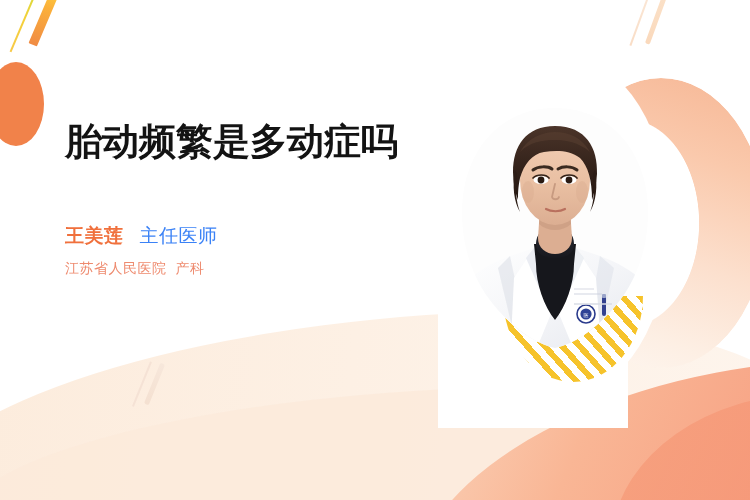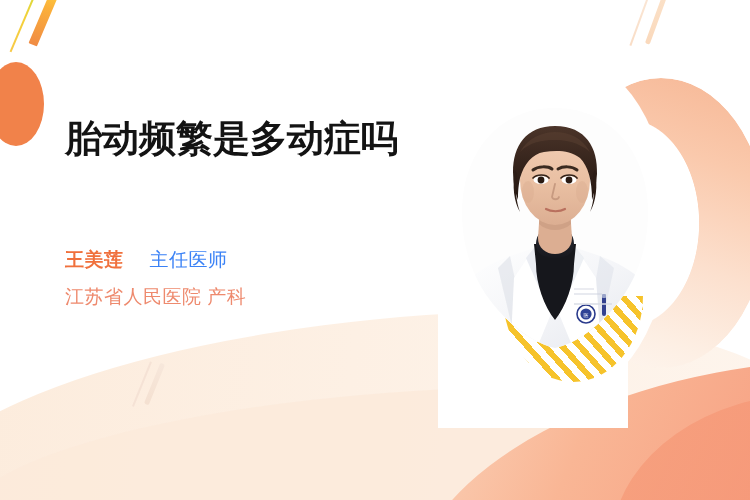--- a/index.html
+++ b/index.html
@@ -195,52 +195,53 @@
   .portrait {
     position:absolute;
     left:462px; top:108px;
     width:186px; height:252px;
   }
   .portrait svg { display:block; width:100%; height:100%; }
 
   
   .text-block {
     position:absolute;
-    left:65px; top:118px;
+    left:65px; top:124px;
     width:360px;
+    font-family:Liberation Mono, monospace;
   }
   .title {
     font-size:37px;
     font-weight:700;
     line-height:1.12;
     color:#131313;
     letter-spacing:0px;
     white-space:pre-wrap;
   }
   .byline {
-    margin-top:88px;
+    margin-top:58px;
     display:flex;
     align-items:baseline;
-    gap:26px;
+    gap:16px;
   }
   .doc-name {
     font-size:19px;
     font-weight:700;
     color:#F0703C;
     letter-spacing:.5px;
   }
   .doc-title {
     font-size:19px;
     font-weight:400;
     color:#3b82f6;
     letter-spacing:.5px;
   }
   .affiliation {
     margin-top:11px;
-    font-size:19px;
+    font-size:14px;
     font-weight:400;
     color:#EE8A6E;
     letter-spacing:.5px;
   }
 </style>
 </head>
 <body>
 
 <div class="slide">
 

